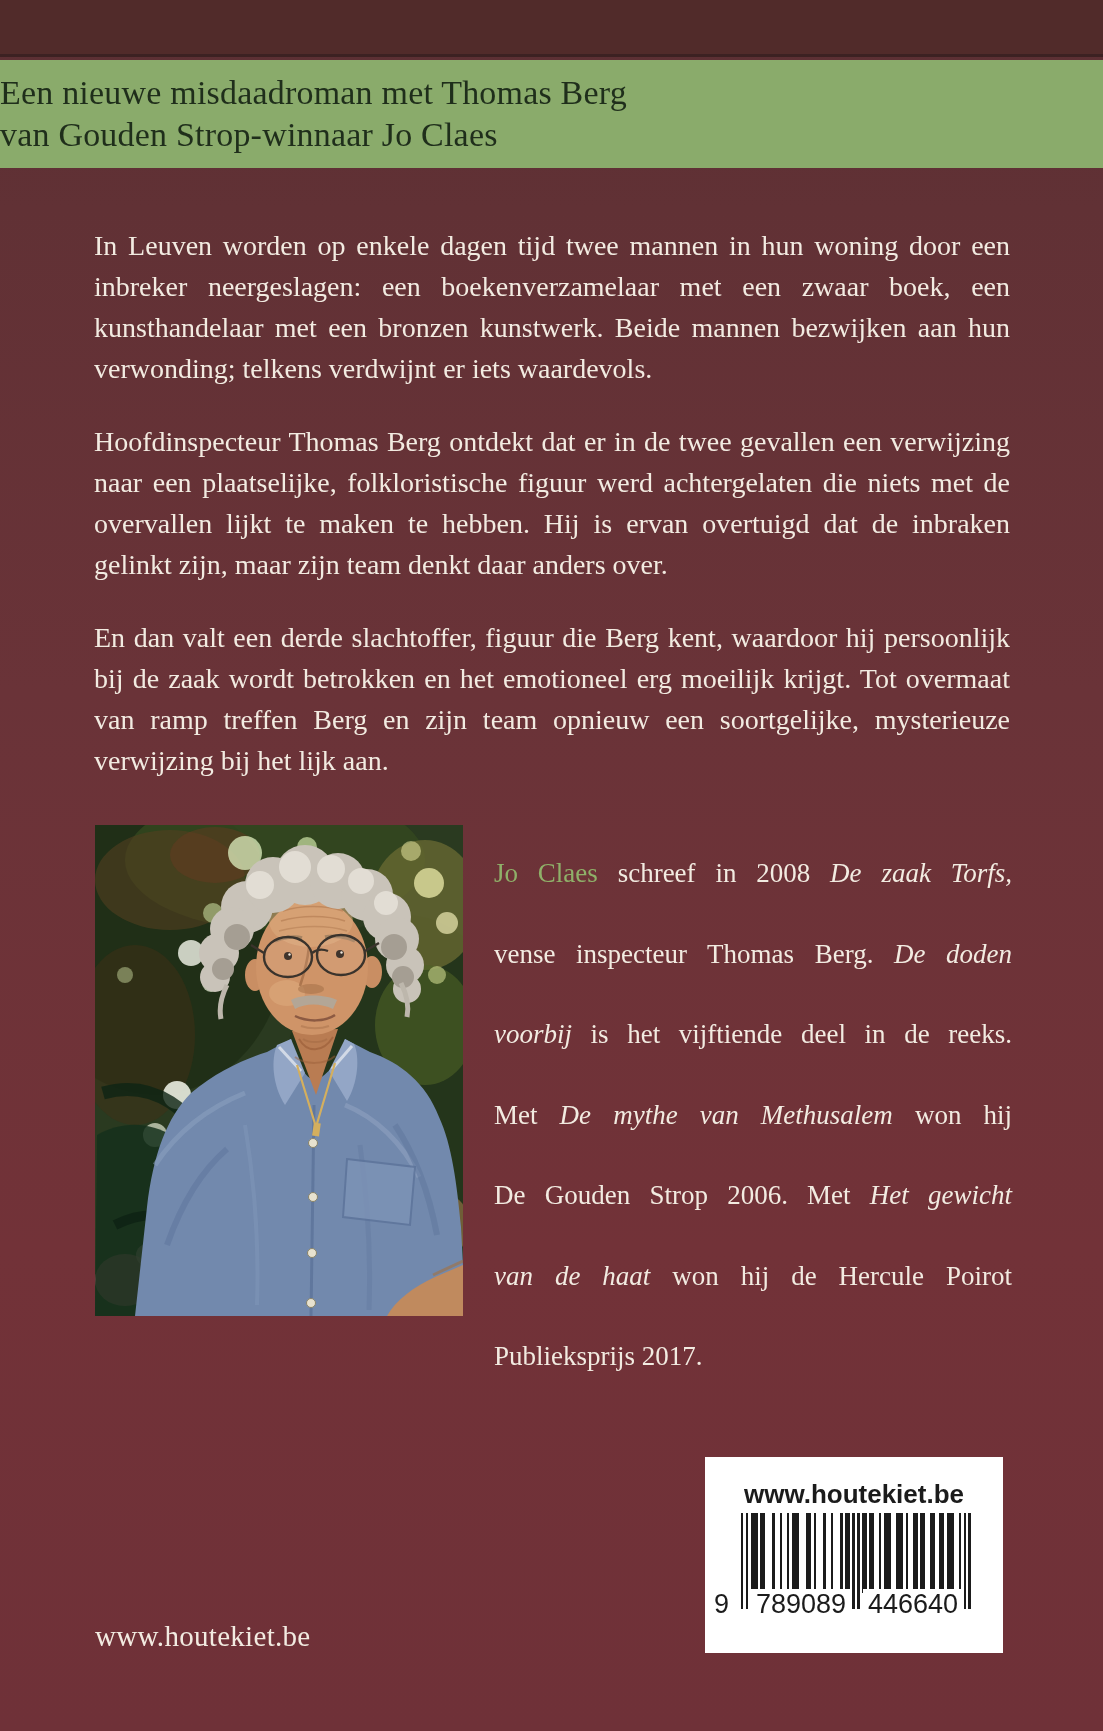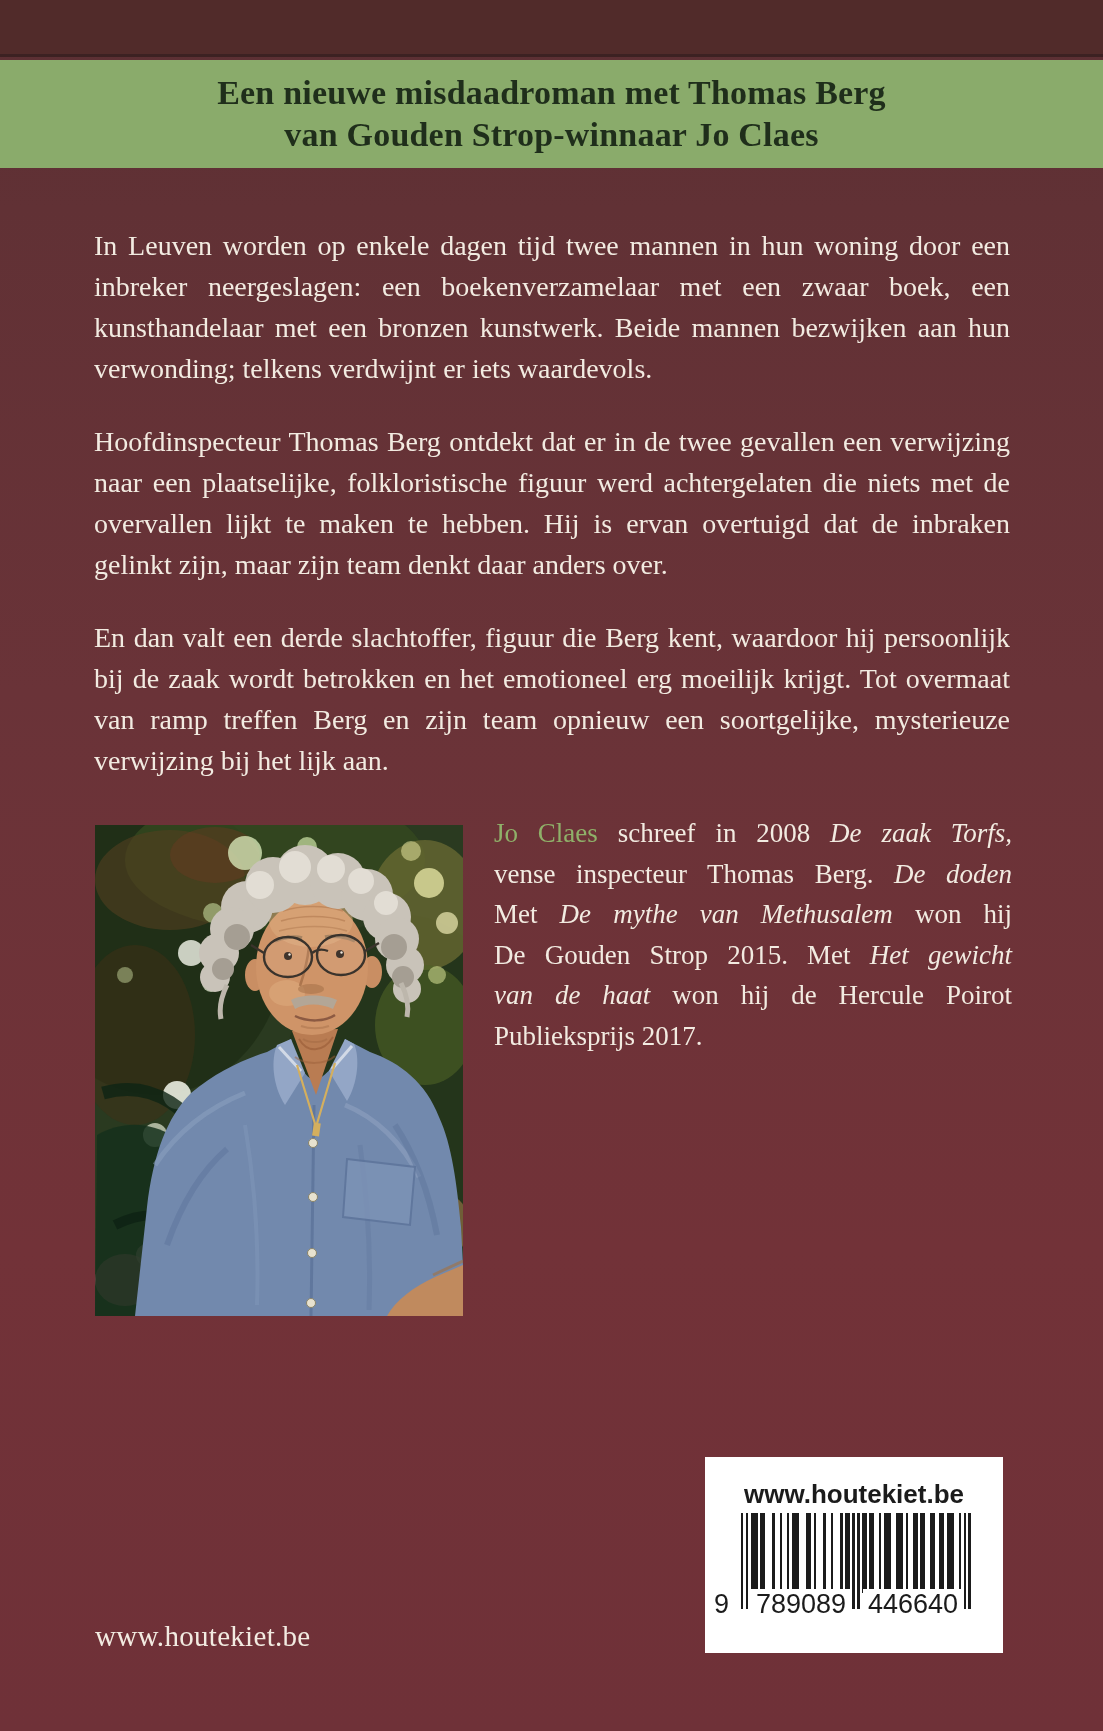--- a/index.html
+++ b/index.html
@@ -12,34 +12,34 @@
     position:relative;width:1103px;height:1731px;overflow:hidden;
     background:linear-gradient(180deg,#5a2f33 0%,#613135 12%,#6a3338 40%,#723238 72%,#6f3138 100%);
     font-family:"Liberation Serif","DejaVu Serif",serif;
   }
   .top-strip{position:absolute;left:0;top:0;width:1103px;height:57px;background:var(--background-top);border-bottom:3px solid #3c2122;}
   .banner{
     position:absolute;left:0;top:60px;width:1103px;height:108px;background:var(--banner-bg);
     display:flex;flex-direction:column;justify-content:center;align-items:center;
   }
   .banner-line{
-    color:var(--banner-text);font-size:34px;font-weight:bold;line-height:42px;text-align:center;
+    color:var(--banner-text);font-size:34px;font-weight:normal;line-height:42px;text-align:left;
     letter-spacing:0.2px;width:100%;
   }
   .synopsis{position:absolute;left:94px;top:224px;width:916px;}
   .synopsis p{
     color:var(--body-text);font-size:28px;line-height:41px;text-align:justify;margin:1px 0 32px 0;
   }
   .author{position:absolute;left:0;top:0;width:1103px;}
   .photo{position:absolute;left:95px;top:825px;width:368px;height:491px;overflow:hidden;}
   .photo svg{display:block;}
   .bio{position:absolute;left:494px;top:813px;width:518px;}
   .bio-line{
     color:var(--body-text);font-size:27px;line-height:40.5px;
-    text-align:justify;text-align-last:justify;white-space:normal;
+    text-align:justify;text-align-last:justify;white-space:normal;margin-top:40px;
   }
   .bio-line.last{text-align-last:left;}
   .seg-green{color:var(--accent-green);}
   .seg-italic{font-style:italic;}
   .barcode-box{position:absolute;left:705px;top:1457px;width:298px;height:196px;background:var(--barcode-bg);}
   .bc-url{
     position:absolute;left:0;top:22px;width:100%;text-align:center;
     font-family:"Liberation Sans","DejaVu Sans",sans-serif;font-weight:bold;font-size:26px;color:var(--barcode-ink);
   }
   .bc-bars{position:absolute;left:36px;top:56px;width:231px;height:96px;}
@@ -203,22 +203,23 @@
           <ellipse cx="246" cy="130" rx="24" ry="20" stroke-width="2.4" fill="#fff8ee" fill-opacity="0.08"></ellipse>
           <path d="M217,128 C222,124 228,124 233,126" stroke-width="2.4"></path>
           <path d="M169,128 L156,120" stroke-width="2.4"></path>
           <path d="M270,126 L284,118" stroke-width="2.4"></path>
         </g>
       </svg>
     </div>
     <div class="bio">
         <div class="bio-line"><span class="seg-green">Jo Claes</span><span> schreef in 2008 </span><span class="seg-italic">De zaak Torfs,</span></div>
         <div class="bio-line"><span>vense inspecteur Thomas Berg. </span><span class="seg-italic">De doden</span></div>
+        <div class="bio-line"><span class="seg-italic">voorbij</span><span> is het vijftiende deel in de reeks.</span></div>
         <div class="bio-line"><span>Met </span><span class="seg-italic">De mythe van Methusalem</span><span> won hij</span></div>
-        <div class="bio-line"><span>De Gouden Strop 2015. Met </span><span class="seg-italic">Het gewicht</span></div>
+        <div class="bio-line"><span>De Gouden Strop 2006. Met </span><span class="seg-italic">Het gewicht</span></div>
         <div class="bio-line"><span class="seg-italic">van de haat</span><span> won hij de Hercule Poirot</span></div>
         <div class="bio-line last"><span>Publieksprijs 2017.</span></div>
       </div>
   </section>
 
   <div class="barcode-box">
     <div class="bc-url">www.houtekiet.be</div>
     <div class="bc-bars" id="bc-bars">
         <div class="bar guard" style="left: 0px;"></div>
         <div class="bar guard" style="left: 4.84px;"></div>

